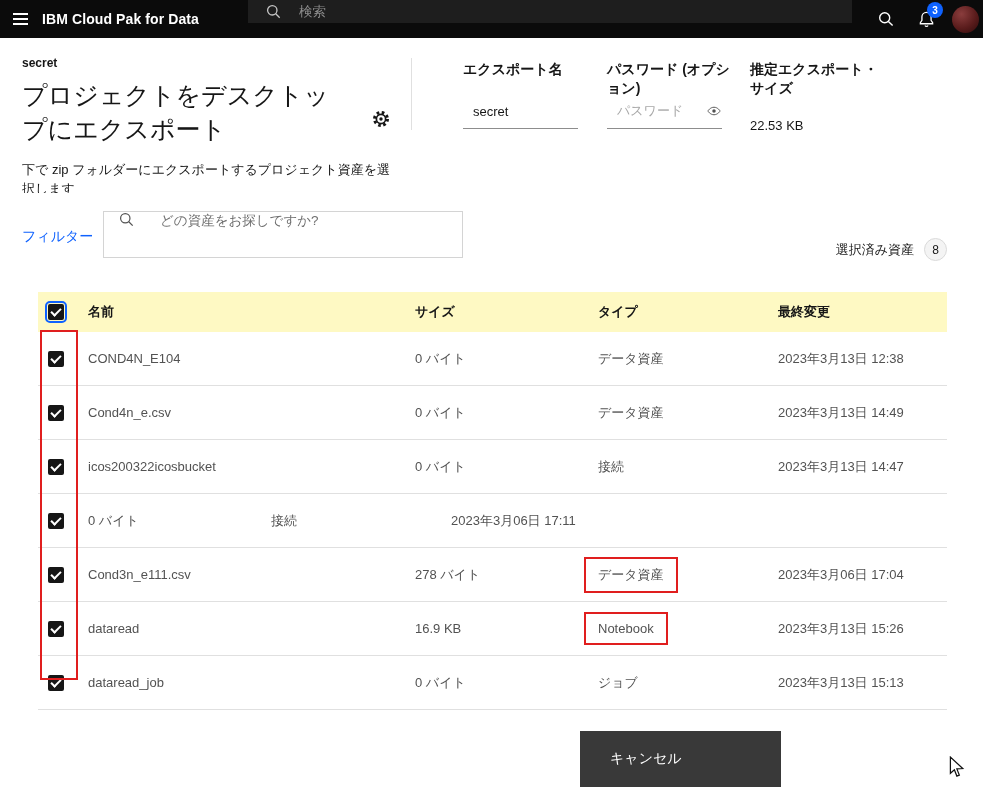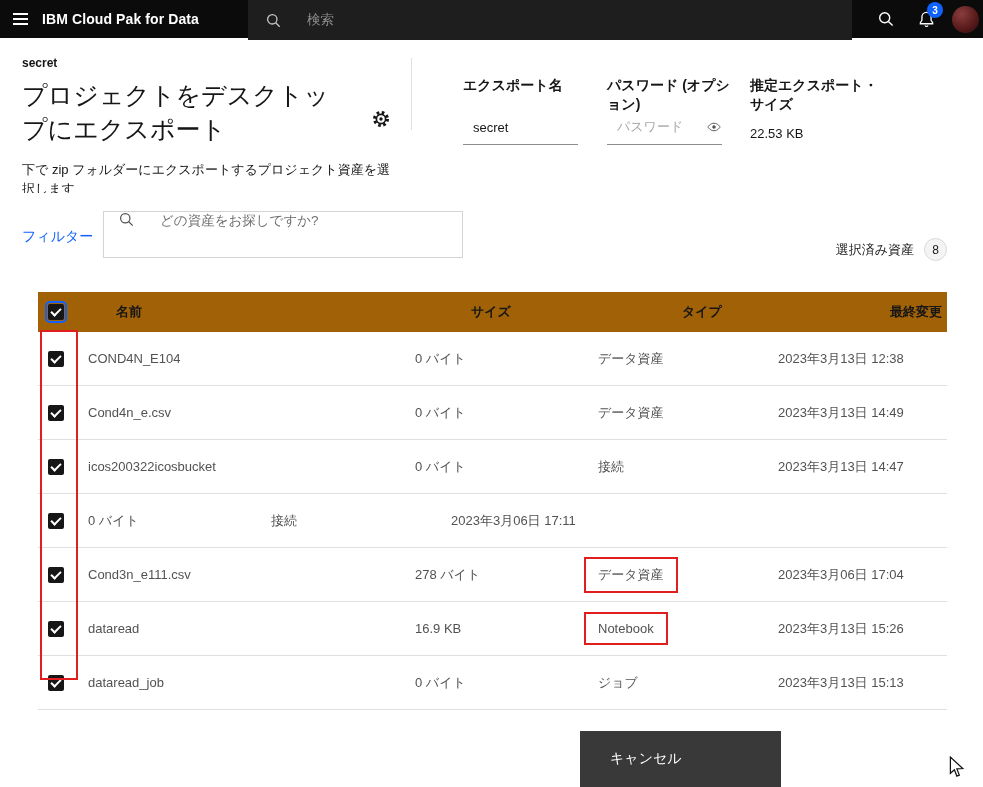--- a/index.html
+++ b/index.html
@@ -6,57 +6,57 @@
   html,body { background:#fff; }
   body { font-family:"Liberation Sans","DejaVu Sans",sans-serif; color:#161616; }
   .page { position:relative; width:983px; height:787px; overflow:hidden; background:#fff;padding-left:48px; }
 
   
   .topbar { position:absolute; left:0; top:0; width:983px; height:38px; background:#0b0b0b; color:#fff; }
   .menu-btn { position:absolute; left:0; top:0; width:40px; height:38px; background:transparent; border:none; cursor:pointer; display:flex; align-items:center; justify-content:center; }
   .hamburger { display:flex; flex-direction:column; gap:3px; }
   .hamburger i { display:block; width:15px; height:2px; background:#fff; }
   .app-title { position:absolute; left:42px; top:0; height:38px; display:flex; align-items:center; font-size:14px; font-weight:700; letter-spacing:0.1px; white-space:nowrap; }
-  .global-search { position:absolute; left:248px; top:0; width:604px; height:40px; background:#1e1e1e; display:flex; align-items:center; padding-left:18px; gap:26px; cursor:text; }
+  .global-search { position:absolute; left:248px; top:0; width:604px; height:23px; background:#1e1e1e; display:flex; align-items:center; padding-left:18px; gap:18px; cursor:text; }
   .gs-ph { color:#8d8d8d; font-size:13.5px; }
   .topbar-actions { position:absolute; right:4px; top:0; height:38px; display:flex; align-items:center; gap:4px; }
   .tb-btn { position:relative; width:36px; height:38px; background:transparent; border:none; cursor:pointer; display:flex; align-items:center; justify-content:center; }
   .badge { position:absolute; top:2px; right:1px; min-width:16px; height:16px; border-radius:8px; background:#0f62fe; color:#fff; font-size:10px; font-weight:700; display:flex; align-items:center; justify-content:center; padding:0 3px; }
   .avatar { width:27px; height:27px; border-radius:50%; border:none; cursor:pointer; margin-left:4px;
             background:radial-gradient(circle at 35% 30%, #8a3d3d 0%, #5a1c1c 55%, #2e0b0b 100%); }
 
   
   .crumb { position:absolute; left:22px; top:56px; font-size:12px; font-weight:700; }
   .page-title { position:absolute; left:22px; top:78px; width:332px; font-size:25px; line-height:34px; font-weight:400; color:#161616; }
   .gear-wrap { position:absolute; left:371px; top:109px; width:20px; height:20px; cursor:pointer; }
   .subtitle { position:absolute; left:22px; top:160px; width:378px; height:33px; overflow:hidden; font-size:13px; line-height:19px; color:#161616; }
   .vdiv { position:absolute; left:411px; top:58px; width:1px; height:72px; background:#e0e0e0; }
 
-  .field { position:absolute; top:60px;margin-top:16px; }
+  .field { position:absolute; top:60px; }
   .field .f-label { font-size:14px; font-weight:700; line-height:19px; color:#161616; }
   .f-export { left:463px; width:125px; }
   .f-password { left:607px; width:124px; }
   .f-size { left:750px; width:140px; }
   .f-value { position:absolute; left:10px; top:44px; font-size:13px; color:#161616; white-space:nowrap; }
   .f-underline { position:absolute; left:0; top:68px; width:115px; height:1px; background:#8d8d8d; }
   .pw-row { position:absolute; left:10px; top:42px; width:104px; display:flex; align-items:center; justify-content:space-between; }
   .pw-ph { font-size:13px; color:#a8a8a8; white-space:nowrap; }
-  .size-value { position:absolute; left:0; top:50px; font-size:13px; color:#161616; }
+  .size-value { position:absolute; left:0; top:58px; font-size:13px; color:#161616; }
 
   
   .filter-link { position:absolute; left:22px; top:228px; font-size:14px; color:#0f62fe; cursor:pointer; background:none; border:none; font-family:inherit; }
   .asset-search { position:absolute; left:103px; top:211px; width:360px; height:47px; background:#fff; border:1px solid #d4d4d4; display:flex; align-items:flex-start; padding:0 15px; gap:26px; cursor:text; }
   .as-ph { font-size:13.5px; color:#6f6f6f; }
   .selected-wrap { position:absolute; right:36px; top:238px; display:flex; align-items:center; gap:10px; }
   .selected-label { font-size:13px; color:#161616; }
   .selected-badge { width:23px; height:23px; border-radius:50%; background:#f4f4f4; border:1px solid #dadada; display:flex; align-items:center; justify-content:center; font-size:12px; color:#161616; }
 
   
   .table { position:absolute; left:38px; top:292px; width:909px; }
-  .thead { display:flex; align-items:center; height:40px; background:#a16207; font-size:13px; font-weight:700; color:#161616;gap:28px; }
+  .thead { display:flex; align-items:center; height:40px; background:#fef9c3; font-size:13px; font-weight:700; color:#161616; }
   .trow { display:flex; align-items:center; height:54px; border-bottom:1px solid #e0e0e0; font-size:13px; color:#525252; background:#fff; }
   .c-check { width:50px; padding-left:10px; display:flex; align-items:center; }
   .c-name { width:327px; padding-right:12px; overflow:hidden; white-space:nowrap; }
   .c-size { width:183px; }
   .c-type { width:180px; display:flex; align-items:center; }
   .c-mod { flex:1; }
   .checkbox { position:relative; width:16px; height:16px; background:#161616; border-radius:2px; display:inline-block; cursor:pointer; }
   .checkbox::after { content:""; position:absolute; left:5px; top:2px; width:4px; height:8px; border:solid #fff; border-width:0 2px 2px 0; transform:rotate(45deg); }
   .select-all { outline:2px solid #0f62fe; outline-offset:1px; }
   .type-box { border:2px solid #e01e1e; padding:7px 12px; margin-left:-14px; }

